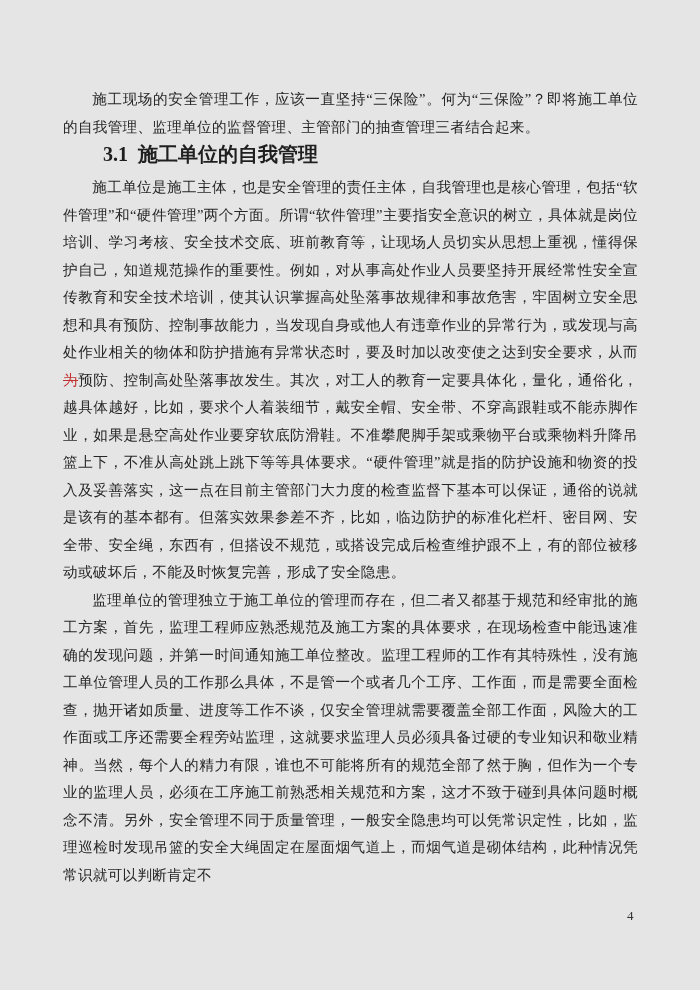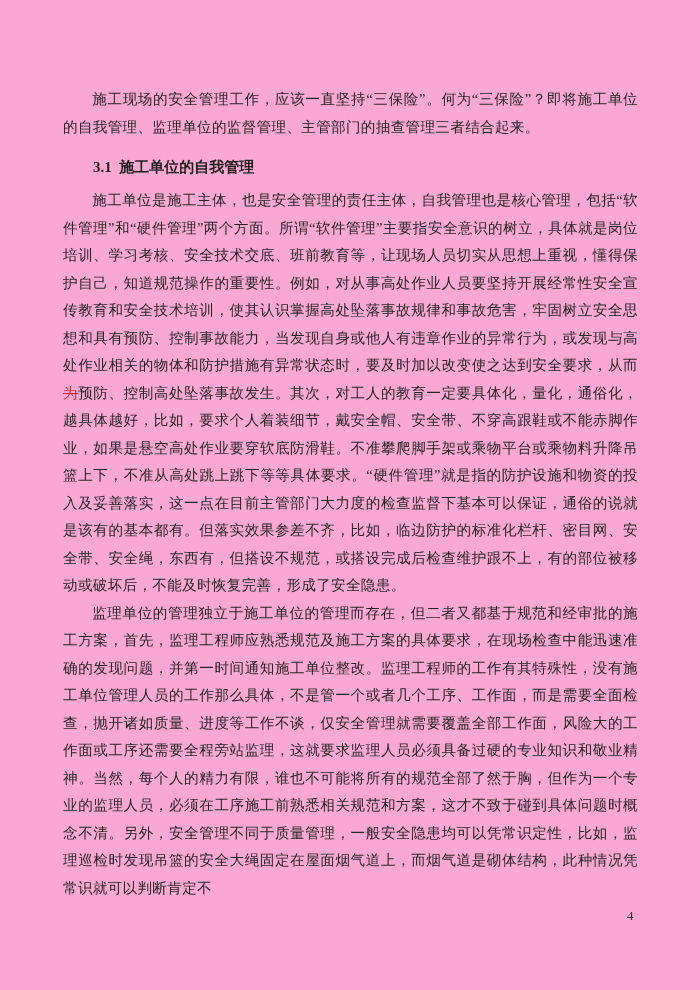--- a/index.html
+++ b/index.html
@@ -4,38 +4,38 @@
 <style>
   html, body {
     margin: 0;
     padding: 0;
     background: #ffffff;
   }
   .page {
     position: relative;
     width: 700px;
     height: 990px;
-    background: #f9a8d4;
+    background: #e5e5e5;
     box-sizing: border-box;
     padding: 86px 62px 0 63px;
     font-family: "Liberation Serif", "DejaVu Serif", serif;
     color: #262626;
     overflow: hidden;
   }
   .body-text {
     margin: 0;
     font-size: 14.6px;
     line-height: 27.5px;
     text-align: justify;
     text-indent: 2em;
     letter-spacing: 0.3px;
   }
   .section-heading {
-    margin: 13px 0 6px 0;
-    font-size: 15px;
+    margin: 0 0 6px 0;
+    font-size: 20px;
     line-height: 27px;
     font-weight: bold;
     text-indent: 2em;
     white-space: pre-wrap;
     color: #1f1f1f;
   }
   .deleted {
     text-decoration: line-through;
   }
   .page-number {

